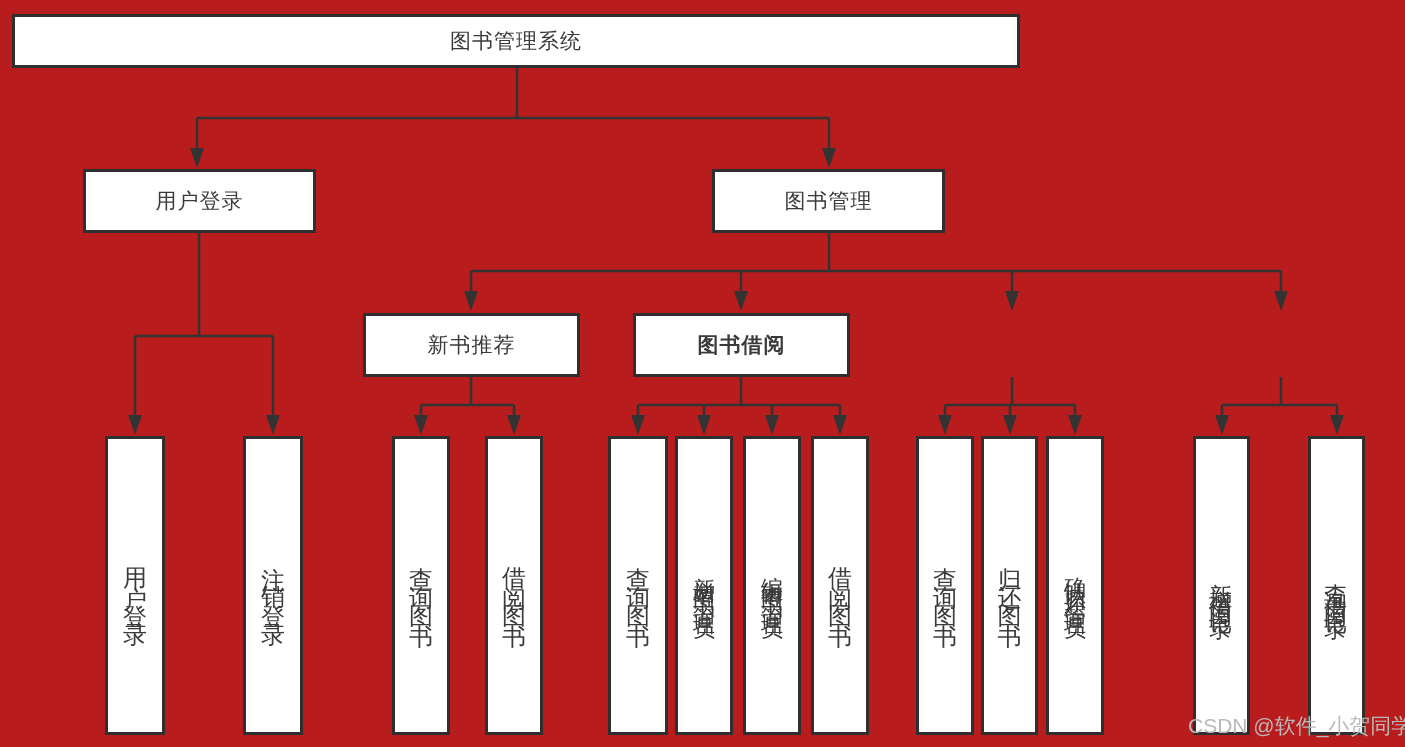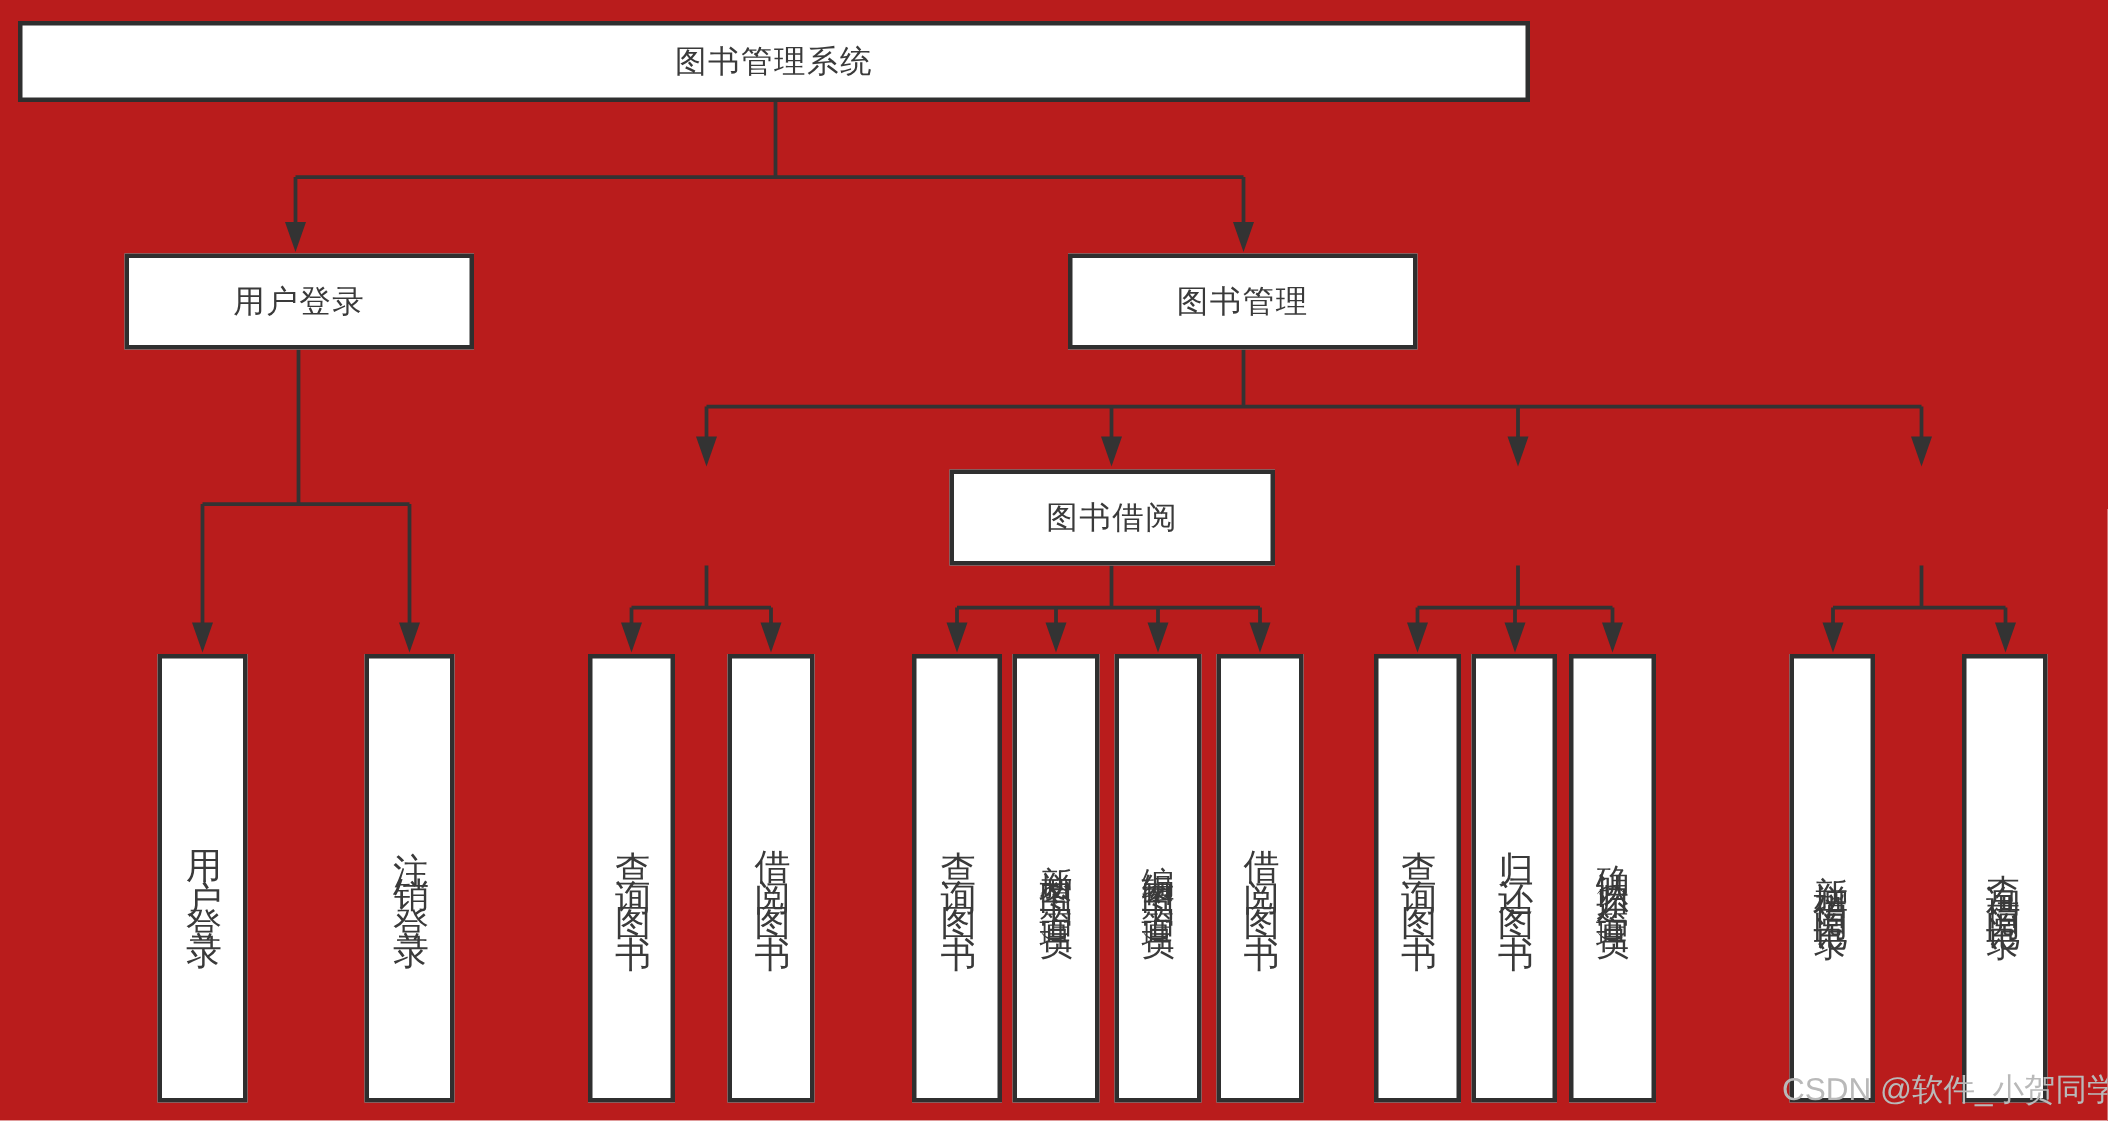--- a/index.html
+++ b/index.html
@@ -101,21 +101,24 @@
     <span>图书管理系统</span>
   </div>
 
   <div class="box hbox" style="left:83px; top:169px; width:233px; height:64px;">
     <span>用户登录</span>
   </div>
   <div class="box hbox" style="left:712px; top:169px; width:233px; height:64px;text-align:right;">
     <span>图书管理</span>
   </div>
 
-  <div class="box hbox" style="left:633px; top:313px; width:217px; height:64px;">
+  <div class="box hbox" style="left:363px; top:313px; width:217px; height:64px;">
+    <span>新书推荐</span>
+  </div>
+  <div class="box hbox" style="left:633px; top:313px; width:217px; height:64px;font-weight:bold;">
     <span>图书借阅</span>
   </div>
 
   <div class="box vbox v4" style="left:105px; top:436px; width:60px; height:299px;">
     <span>用户登录</span>
   </div>
   <div class="box vbox v4" style="left:243px; top:436px; width:60px; height:299px;">
     <span>注销登录</span>
   </div>
 

